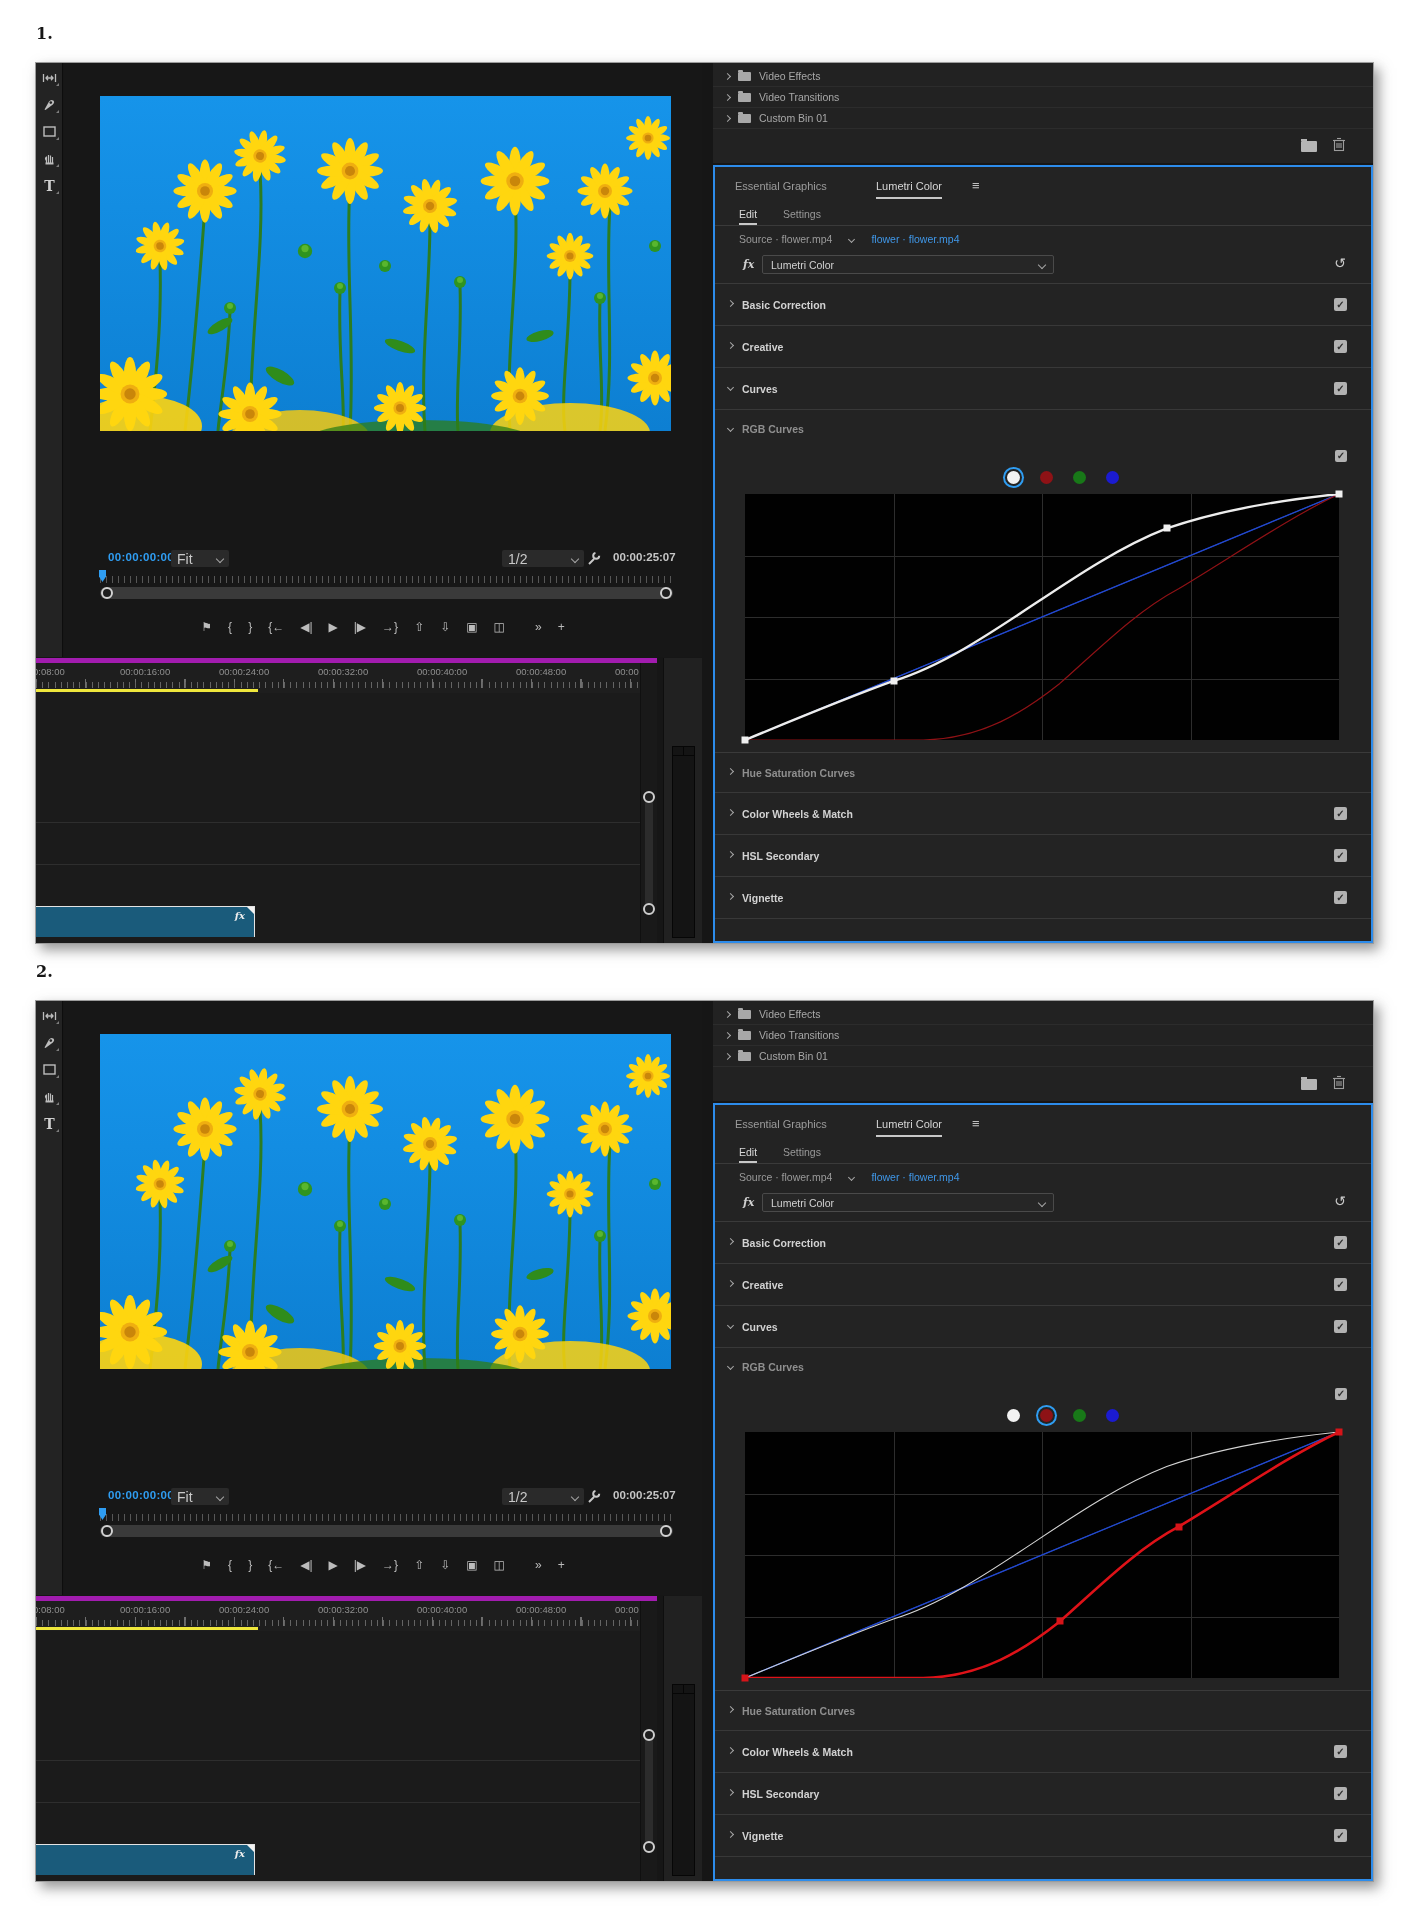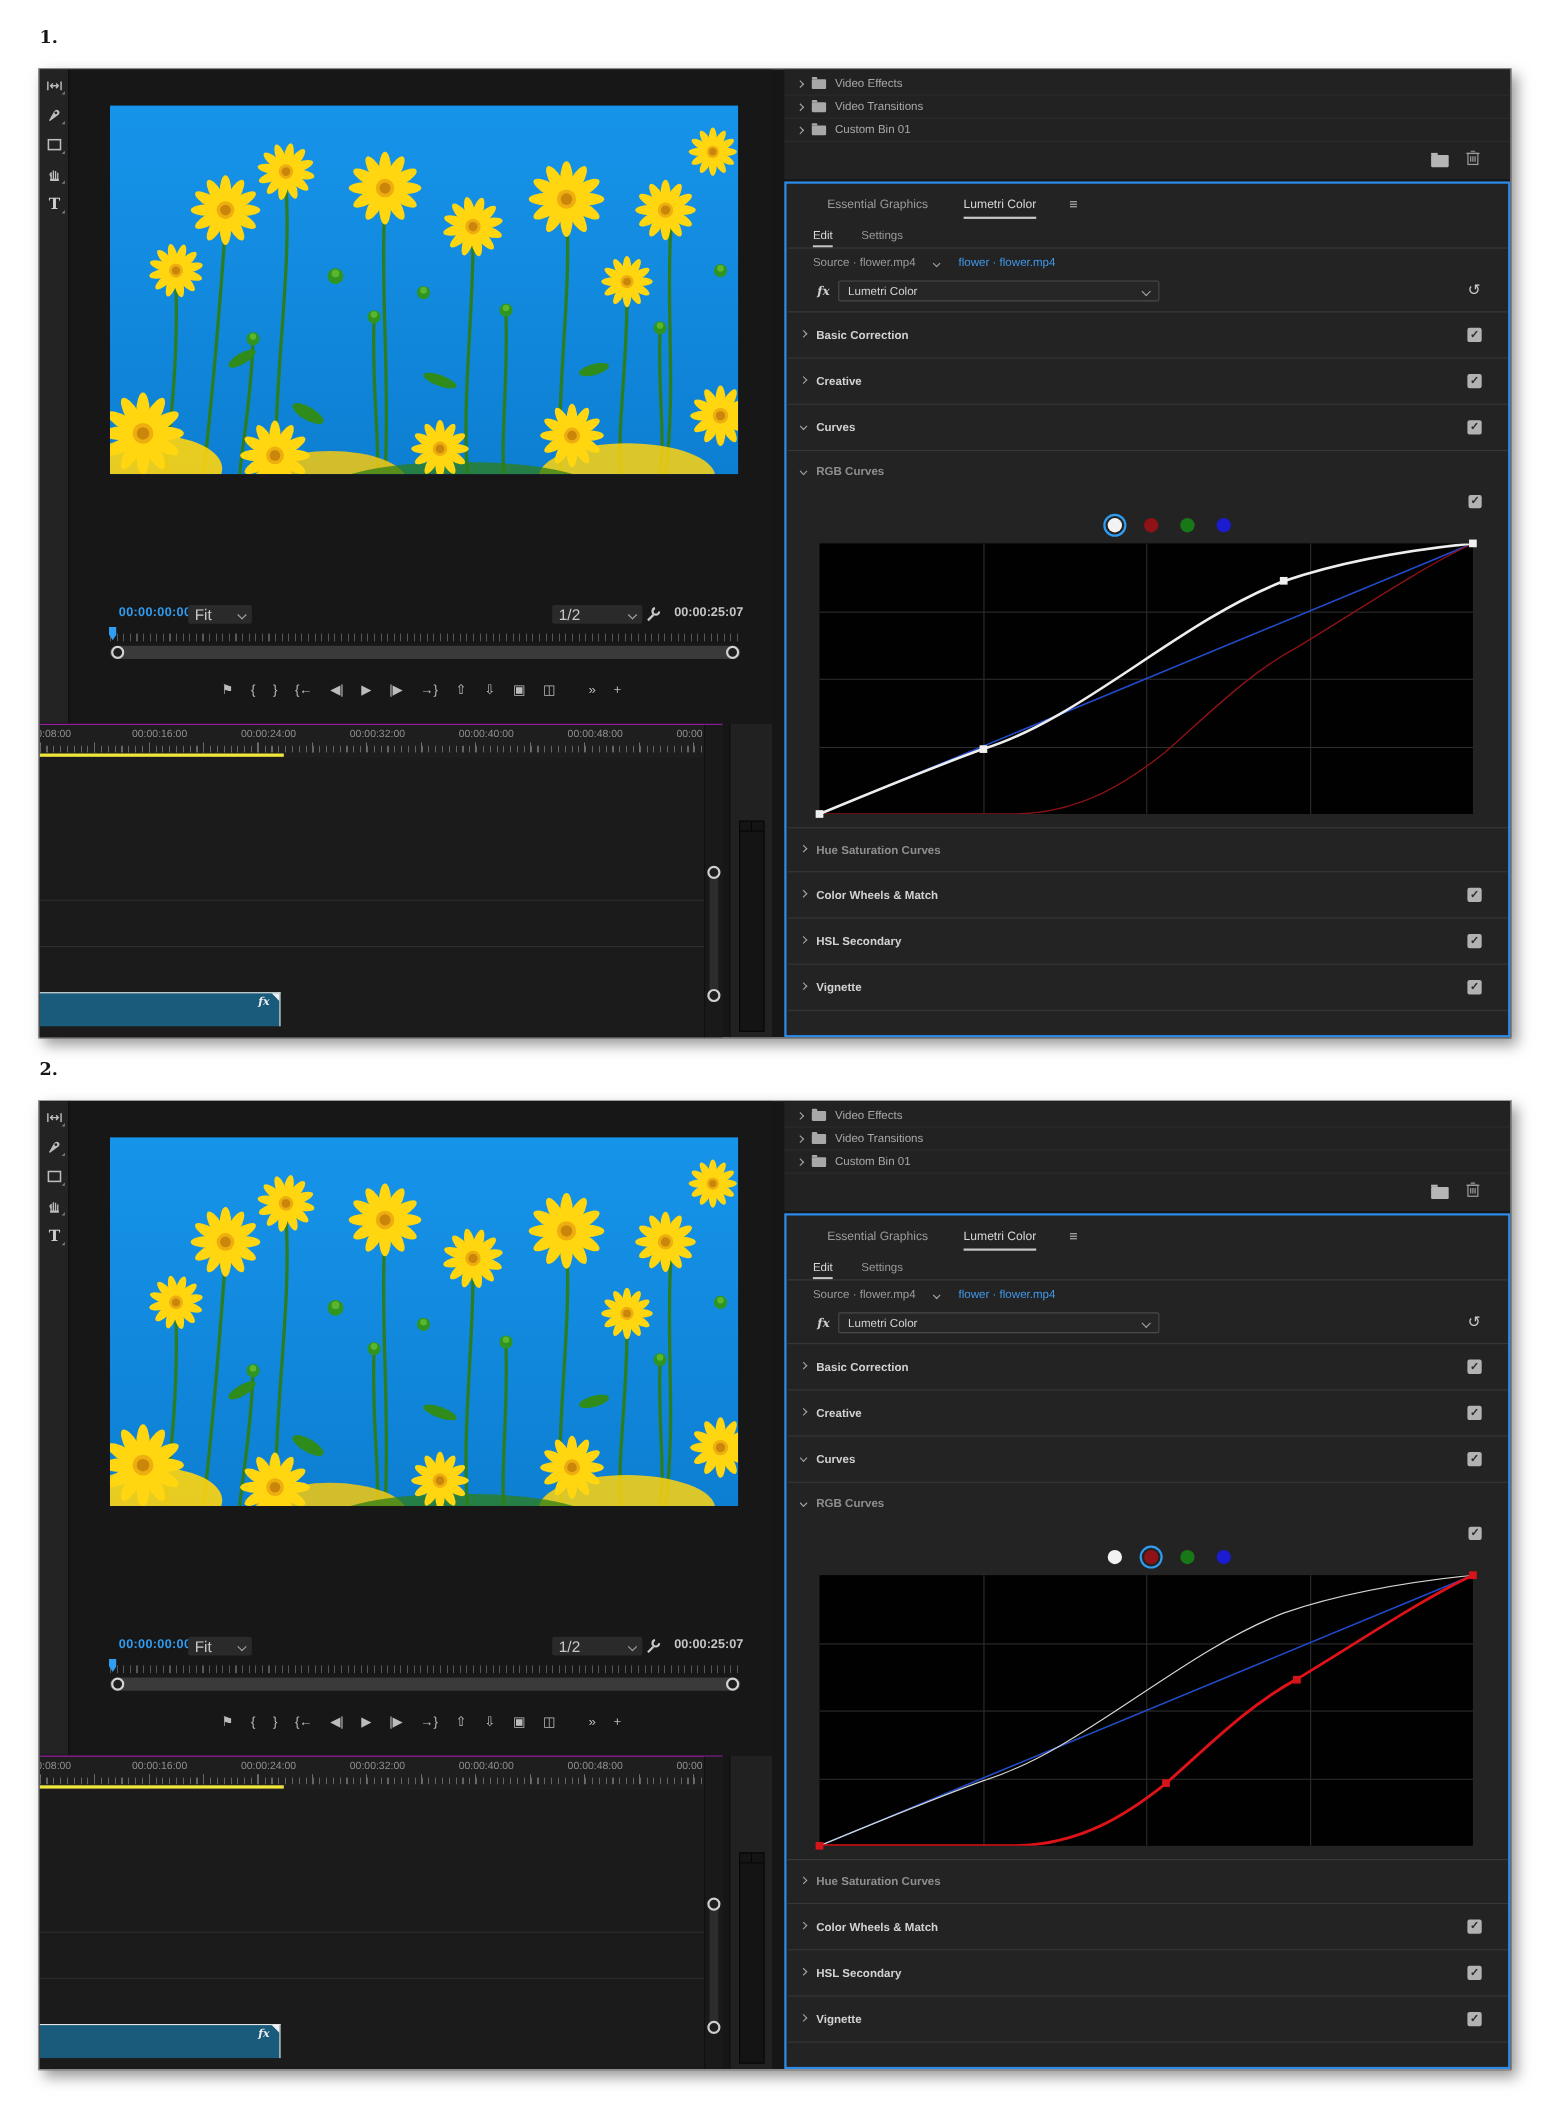--- a/index.html
+++ b/index.html
@@ -40,21 +40,21 @@
   .playhead{position:absolute;left:-1px;top:-2px;width:7px;height:12px;background:#2f9df2;
      clip-path:polygon(0 0,100% 0,100% 55%,50% 100%,0 55%);}
   .hscroll{position:absolute;left:36px;top:524px;width:573px;height:12px;background:#3a3a3a;border-radius:6px;}
   .knob{position:absolute;width:8px;height:8px;border:2px solid #d2d2d2;border-radius:50%;background:#1e1e1e;top:50%;transform:translateY(-50%);}
   .knob.l{left:1px}.knob.r{right:1px}
   .transport{position:absolute;left:0;top:551px;width:100%;height:26px;display:flex;align-items:center;justify-content:center;gap:16px;}
   .tbtn{font-size:12px;color:#bcbcbc;line-height:1;white-space:nowrap;}
   .tbtn:nth-last-child(2){margin-left:14px;}
 
   
-  .timeline{position:absolute;left:0;top:595px;width:621px;height:285px;background:#1e1e1e;border-top:1px solid #a21caf;box-sizing:border-box;}
+  .timeline{position:absolute;left:0;top:595px;width:621px;height:285px;background:#1e1e1e;border-top:5px solid #a21caf;box-sizing:border-box;}
   .rlabels{position:absolute;left:0;top:3px;width:100%;height:12px;font-size:9.5px;color:#909090;overflow:hidden;}
   .rlabels span{position:absolute;top:0;white-space:nowrap;}
   .rl0{left:-3px}.rl1{left:84px}.rl2{left:183px}.rl3{left:282px}.rl4{left:381px}.rl5{left:480px}.rl6{left:579px}
   .rticks{position:absolute;left:0;top:16px;width:604px;height:9px;
      background:repeating-linear-gradient(90deg,#646464 0 1px,transparent 1px 6.2px) bottom/100% 6px no-repeat,
                 repeating-linear-gradient(90deg,#6e6e6e 0 1px,transparent 1px 49.5px) bottom/100% 100% no-repeat;}
   .workbar{position:absolute;left:0;top:26px;width:222px;height:3px;background:#efe73c;}
   .tracks{position:absolute;left:0;top:30px;width:604px;height:255px;background:#1b1b1b;}
   .tsep{position:absolute;left:0;width:100%;border-top:1px solid #2e2e2e;}
   .ts1{top:129px}.ts2{top:171px}
@@ -78,21 +78,21 @@
   .trow{position:relative;height:20px;display:flex;align-items:center;gap:8px;padding-left:12px;border-bottom:1px solid #2c2c2c;color:#a8a8a8;font-size:10.5px;}
   .folder{width:13px;height:9px;background:#a8a8a8;border-radius:1px;position:relative;flex:none;}
   .folder::before{content:"";position:absolute;left:0;top:-2px;width:5px;height:2px;background:#a8a8a8;border-radius:1px 1px 0 0;}
   .treeicons{position:absolute;right:27px;bottom:7px;display:flex;gap:15px;align-items:center;}
   .newbin{width:16px;height:11px;background:#b5b5b5;border-radius:1px;position:relative;}
   .newbin::before{content:"";position:absolute;left:0;top:-2px;width:6px;height:2px;background:#b5b5b5;}
 
   
   .lumetri{position:absolute;left:677px;top:102px;width:660px;height:778px;background:#232323;border:2px solid #2d8ceb;box-sizing:border-box;}
   .ptab{position:absolute;top:13px;font-size:11px;color:#9b9b9b;}
-  .ptab.t1{left:37px}
+  .ptab.t1{left:20px}
   .ptab.t2{left:161px;color:#d6d6d6;}
   .ptab.t2::after{content:"";position:absolute;left:0;right:0;bottom:-7px;height:2px;background:#c8c8c8;}
   .pmenu{position:absolute;left:257px;top:11px;color:#c0c0c0;font-size:13px;}
   .stab{position:absolute;top:41px;font-size:10.5px;color:#999;}
   .stab.s1{left:24px;color:#d8d8d8;}
   .stab.s1::after{content:"";position:absolute;left:0;right:0;bottom:-5px;height:2px;background:#c8c8c8;}
   .stab.s2{left:68px}
   .lsep{position:absolute;left:0;width:100%;border-top:1px solid #3a3a3a;}
   .srcrow{position:absolute;left:24px;top:64px;height:16px;display:flex;align-items:center;gap:17px;font-size:10.5px;color:#9a9a9a;}
   .cliplink{color:#3f97e8;}

